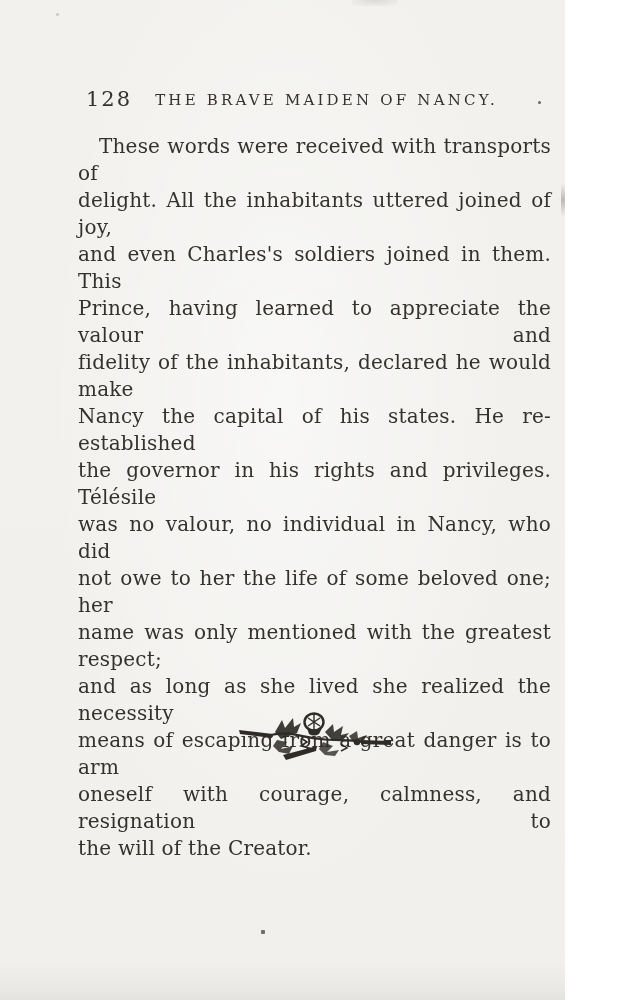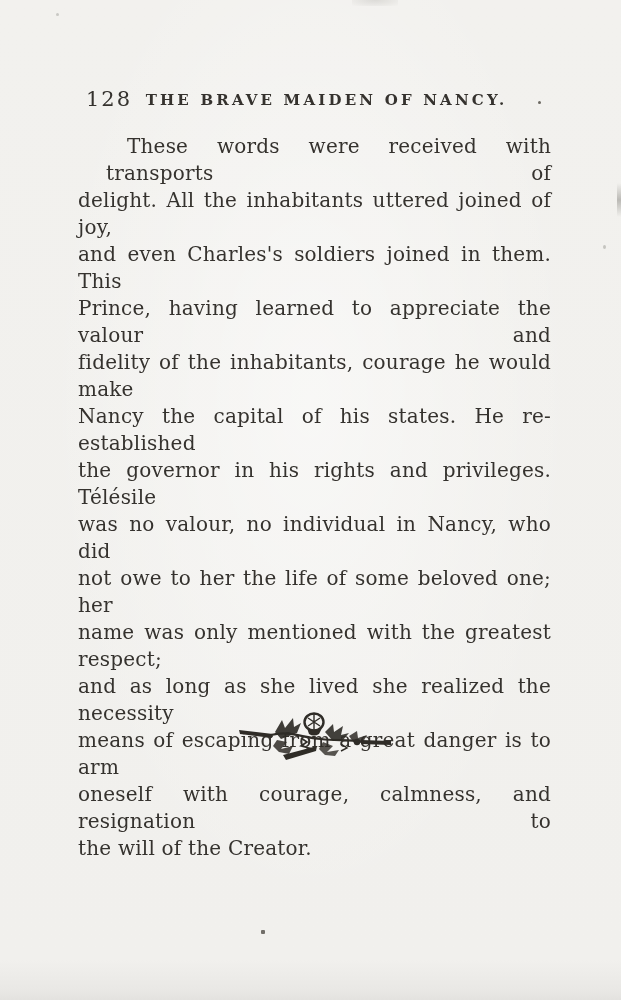--- a/index.html
+++ b/index.html
@@ -1,49 +1,49 @@
 <!DOCTYPE html>
 <html style="--ink: #35322e;"><head>
 <meta charset="utf-8">
 <style>
   html,body{margin:0;padding:0;}
   .page{
     position:relative;
-    width:621px;height:1000px;
+    width:565px;height:1000px;
     background:
       radial-gradient(ellipse at 50% 40%, rgba(255,255,255,0.5) 0%, rgba(255,255,255,0) 60%),
       linear-gradient(to bottom, #f2f1ee 0%, #f1f0ed 96%, #e9e8e5 99%, #e3e2df 100%);
     overflow:hidden;
     font-family:"DejaVu Serif", serif;
     color:var(--ink, #35322e);
   }
   .header{
     position:absolute; top:87px; left:78px; width:473px; height:28px;
   }
   .page-number{
     position:absolute; left:8px; top:0;
     font-size:21px; letter-spacing:2px; color:var(--ink);
   }
   .running-title{
     position:absolute; left:24px; right:0; top:4px;
     text-align:center;
-    font-size:15px; font-weight:bold; letter-spacing:3.2px;
+    font-size:15px; font-weight:normal; letter-spacing:3.2px;
     color:var(--ink);
   }
   .paragraph{
     position:absolute; top:133px; left:78px; width:473px;
     font-size:20px; line-height:27px;
     color:var(--ink);
   }
   .line{
     text-align:justify;
     text-align-last:justify;
     letter-spacing:0.2px;
   }
-  .line.first{ text-indent:21px;margin-left:28px; }
+  .line.first{ text-indent:21px; }
   .line.last{ text-align-last:left; }
   .ornament{
     position:absolute; left:237px; top:708px; width:156px; height:56px;
   }
   .speck{ position:absolute; border-radius:50%; }
   .speck.s1{ left:56px; top:13px; width:3px; height:3px; background:#c9c8c4; }
   .speck.s2{ left:538px; top:101px; width:3px; height:3px; background:#6b6861; }
   .speck.s3{ left:261px; top:930px; width:4px; height:4px; background:#716e68; border-radius:1px; }
   .speck.s4{ left:603px; top:245px; width:3px; height:4px; background:#c5c4c0; }
   .edge-smudge{
@@ -63,21 +63,21 @@
   <div class="header">
     <span class="page-number">128</span>
     <span class="running-title">THE BRAVE MAIDEN OF NANCY.</span>
   </div>
 
   <div class="paragraph">
       <div class="line first">These words were received with transports of</div>
       <div class="line">delight.  All the inhabitants uttered joined of joy,</div>
       <div class="line">and even Charles's soldiers joined in them.  This</div>
       <div class="line">Prince, having learned to appreciate the valour and</div>
-      <div class="line">fidelity of the inhabitants, courage he would make</div>
+      <div class="line">fidelity of the inhabitants, declared he would make</div>
       <div class="line">Nancy the capital of his states.  He re-established</div>
       <div class="line">the governor in his rights and privileges.  Télésile</div>
       <div class="line">was no valour, no individual in Nancy, who did</div>
       <div class="line">not owe to her the life of some beloved one; her</div>
       <div class="line">name was only mentioned with the greatest respect;</div>
       <div class="line">and as long as she lived she realized the necessity</div>
       <div class="line">means of escaping from a great danger is to arm</div>
       <div class="line">oneself with courage, calmness, and resignation to</div>
       <div class="line last">the will of the Creator.</div>
     </div>

